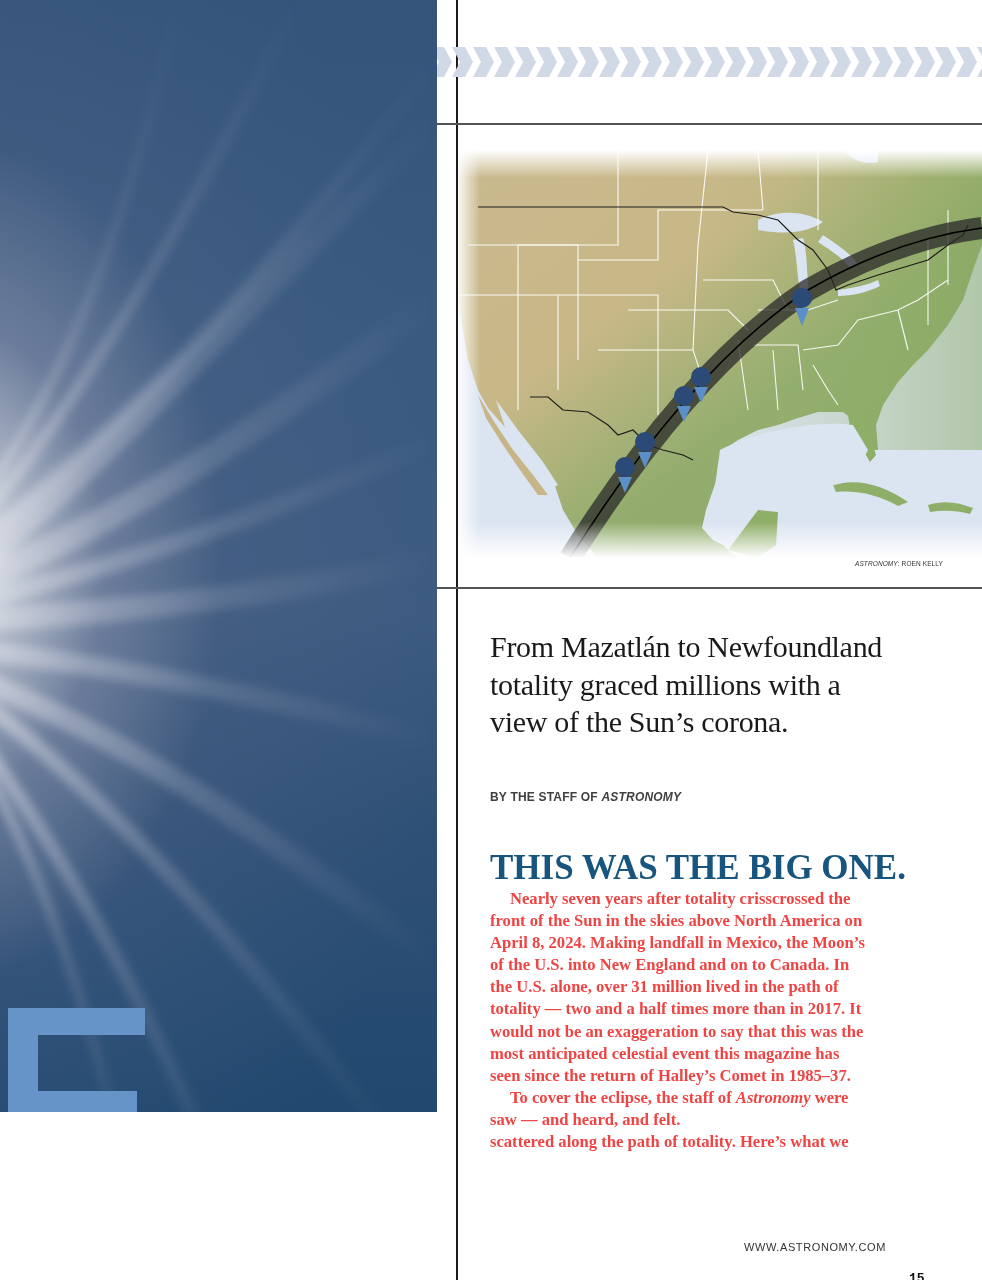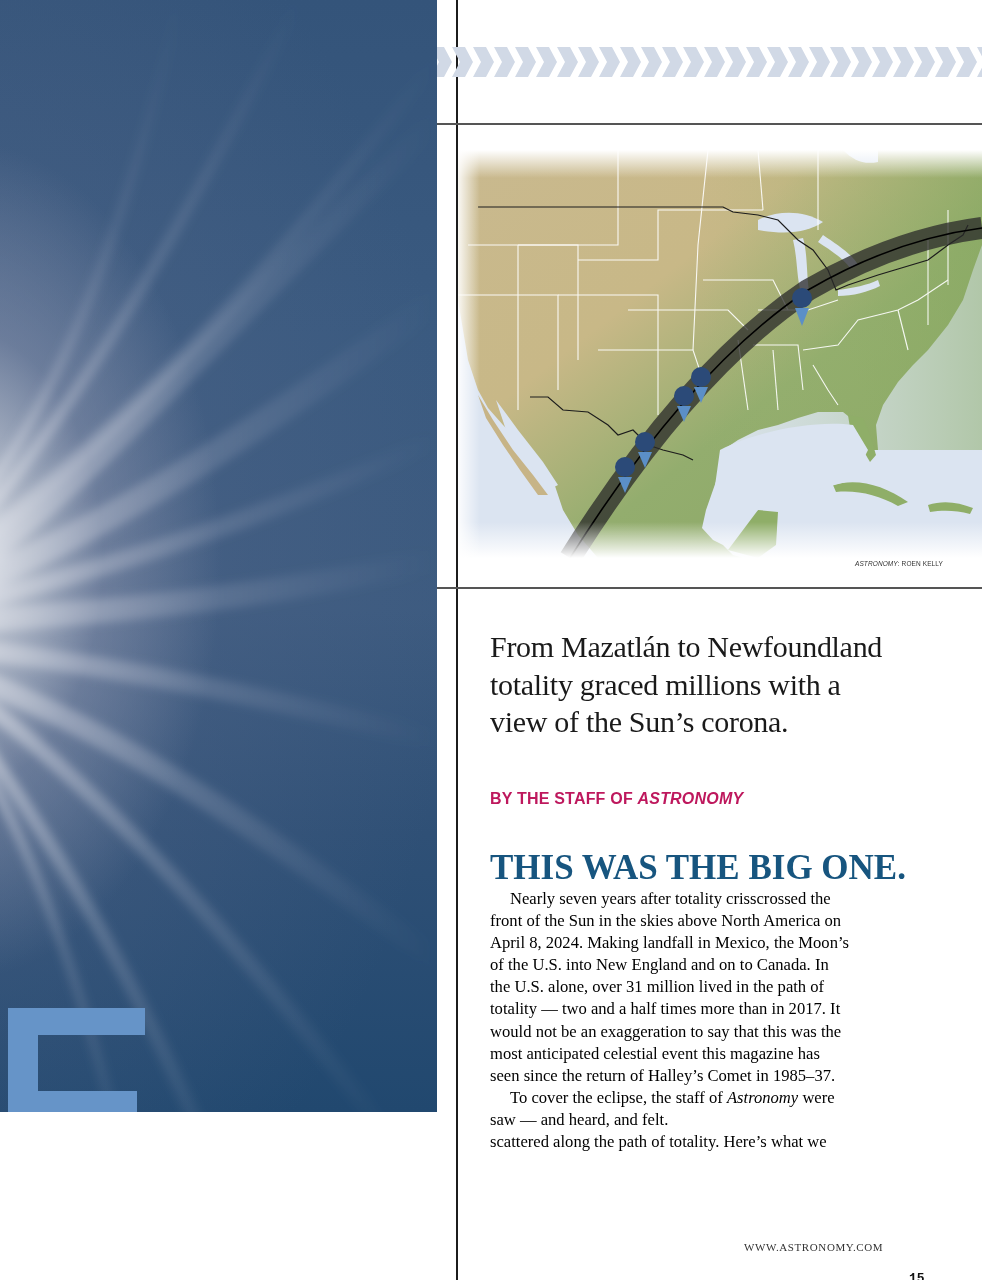--- a/index.html
+++ b/index.html
@@ -53,38 +53,38 @@
     }
     .map-credit i { font-style: italic; }
     
     .deck {
       position: absolute; left: 490px; top: 628px; width: 440px;
       font-family: "Liberation Serif", serif; font-size: 30px; line-height: 37.5px; color: #1a1a1a;
       letter-spacing: -0.3px;
     }
     .byline {
       position: absolute; left: 490px; top: 790px;
-      font-family: "Liberation Sans", sans-serif; font-weight: bold; font-size: 16px;
-      color: #be185d; letter-spacing: 0.2px;
+      font-family: "Liberation Sans", sans-serif; font-weight: bold; font-size: 12px;
+      color: #404040; letter-spacing: 0.2px;
     }
     .byline i { font-style: italic; }
     .headline {
       position: absolute; left: 490px; top: 850px;
       font-family: "Liberation Serif", serif; font-weight: bold; font-size: 35px; line-height: 36px;
       color: #17557f; letter-spacing: 0px;
     }
     .body-text {
       position: absolute; left: 490px; top: 888px; width: 425px;
-      font-family: "Liberation Serif", serif; font-size: 16.6px; line-height: 22.1px; color: #000000;
+      font-family: "Liberation Serif", serif; font-size: 16.6px; line-height: 22.1px; color: #ef4444; font-weight: bold;
     }
     .body-text .line { display: block; white-space: nowrap; }
     .body-text .indent { padding-left: 20px; }
     .footer {
       position: absolute; left: 744px; top: 1241px;
-      font-family: Liberation Serif, serif; font-size: 11px; color: #333; letter-spacing: 0.6px;
+      font-family: Liberation Sans, sans-serif; font-size: 11px; color: #333; letter-spacing: 0.6px;
     }
     .page-num {
       position: absolute; left: 909px; top: 1271px;
       font-family: Liberation Mono, monospace; font-weight: bold; font-size: 13px; color: #111;
     }
   </style>
 </head>
 <body>
 
 <div class="photo">

